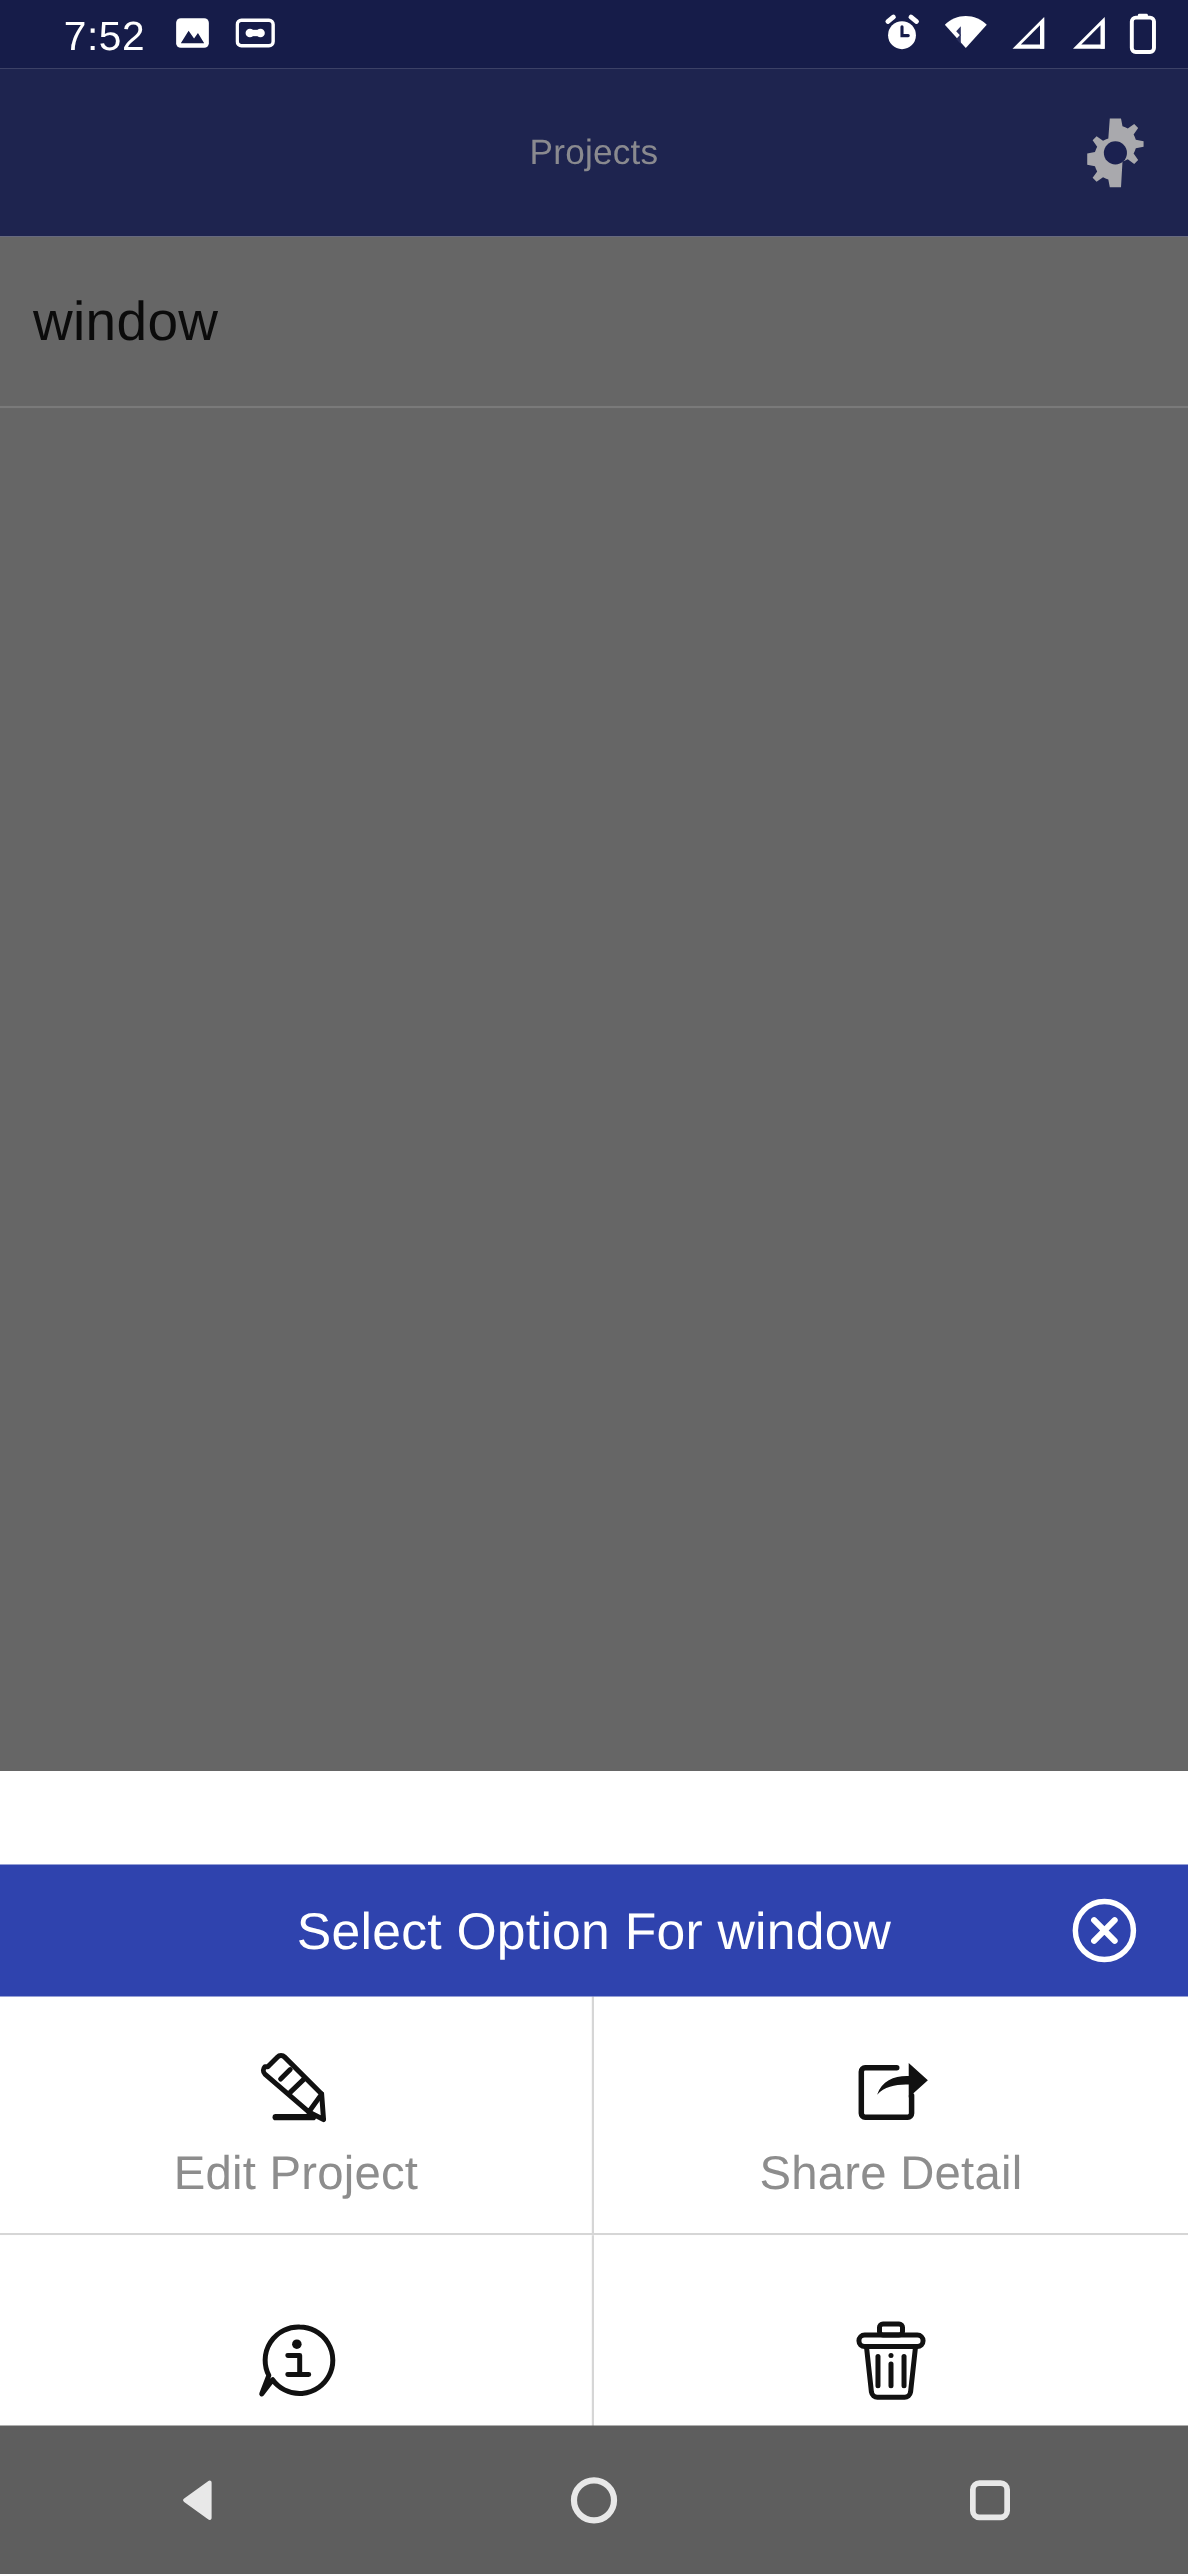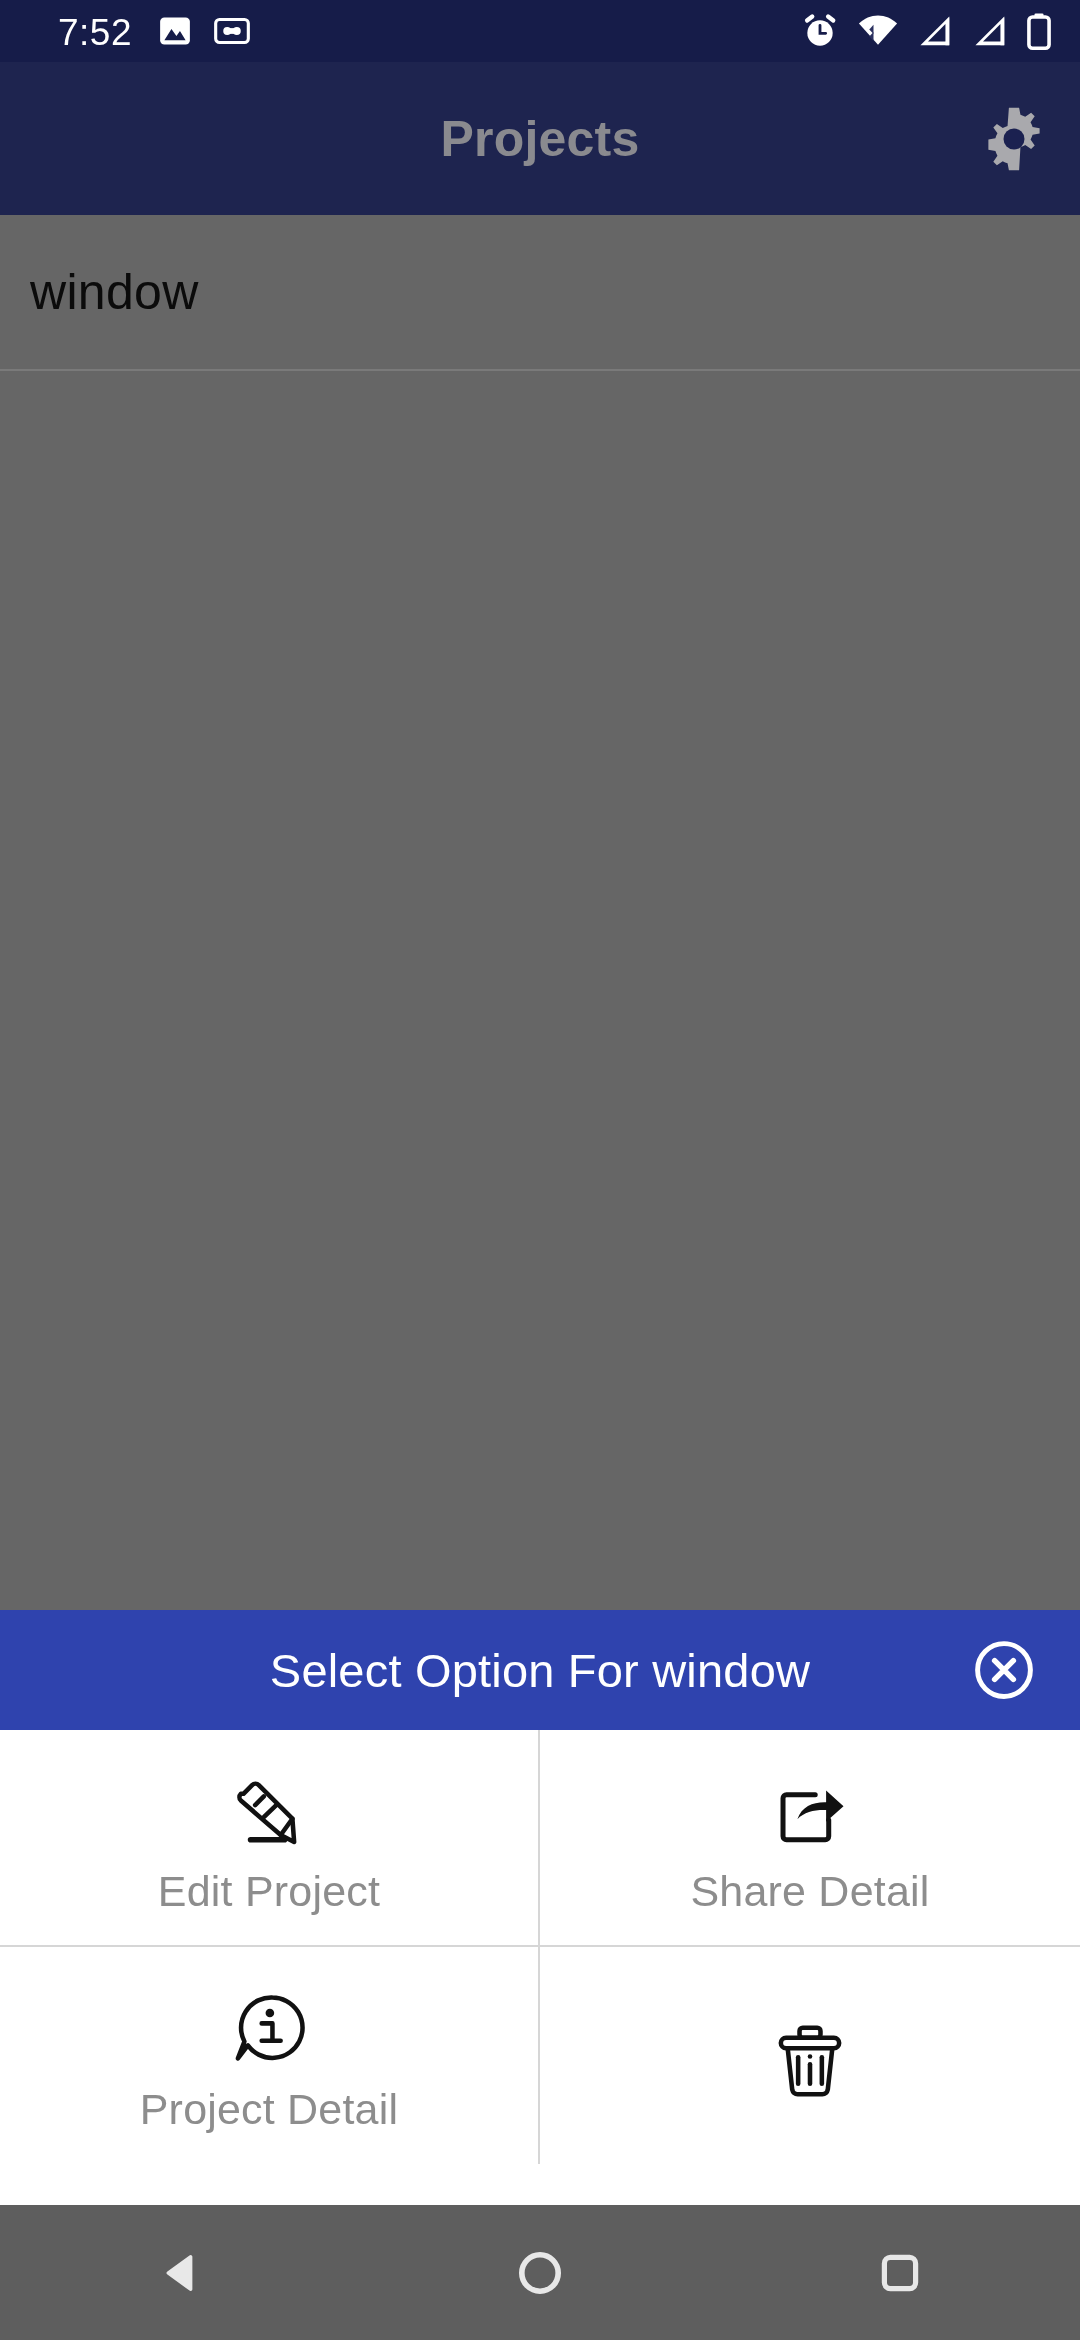--- a/index.html
+++ b/index.html
@@ -50,22 +50,22 @@
     transform:translateX(-50%);
     width:1300px; height:460px;
     border-radius:50%;
     background:rgba(255,255,255,0.035);
   }
   .app-bar-title{
     position:absolute;
     top:0; left:0; width:1080px; height:153px;
     display:flex; align-items:center; justify-content:center;
     color:#8a8a8f;
-    font-size:50px;
-    font-weight:700;
+    font-size:32px;
+    font-weight:400;
     letter-spacing:0.2px;
   }
   .app-bar-gear{
     position:absolute;
     right:28px; top:50%;
     transform:translateY(-50%);
     width:76px; height:76px;
     display:flex; align-items:center; justify-content:center;
   }
 
@@ -88,21 +88,21 @@
     color:#0b0b0b;
     font-size:50px;
     font-weight:400;
     letter-spacing:0.3px;
   }
   .list-empty{ flex:1; }
 
   
   .sheet{
     position:absolute;
-    left:0; top:1610px;
+    left:0; top:1695px;
     width:1080px;
     z-index:6;
   }
   .sheet-header{
     position:relative;
     height:120px;
     background:#2F43AE;
     display:flex; align-items:center; justify-content:center;
   }
   .sheet-title{
@@ -286,21 +286,20 @@
       </div>
 
       <div class="option-cell">
         <span class="option-icon">
           <svg width="82" height="80" viewBox="0 0 38 36">
             <path d="M20.6 3.4 a14 14 0 1 1 -11.4 22.2 L4.6 31.6 L7.6 23.8 A14 14 0 0 1 20.6 3.4 Z" fill="none" stroke="#111111" stroke-width="2.1" stroke-linejoin="round"></path>
             <circle cx="19.4" cy="10.6" r="2.0" fill="#111111"></circle>
             <path d="M15.6 15.4 L20.6 15.4 L20.6 23.4 M15.6 23.4 L24.4 23.4" fill="none" stroke="#111111" stroke-width="2.1" stroke-linecap="round" stroke-linejoin="round"></path>
           </svg>
         </span>
-        <span class="option-label">Project Detail</span>
       </div>
 
       <div class="option-cell">
         <span class="option-icon">
           <svg width="78" height="82" viewBox="0 0 34 36">
             <g fill="none" stroke="#111111" stroke-width="2.0" stroke-linejoin="round" stroke-linecap="round">
               <rect x="12.4" y="3.4" width="9.2" height="4.4" rx="1.4"></rect>
               <rect x="4.2" y="7.8" width="25.6" height="4.6" rx="2.3"></rect>
               <path d="M7.2 12.4 L9.2 30.6 a2.4 2.4 0 0 0 2.4 2.0 L22.4 32.6 a2.4 2.4 0 0 0 2.4 -2.0 L26.8 12.4"></path>
               <path d="M11.8 16.4 L11.8 28.0"></path>

